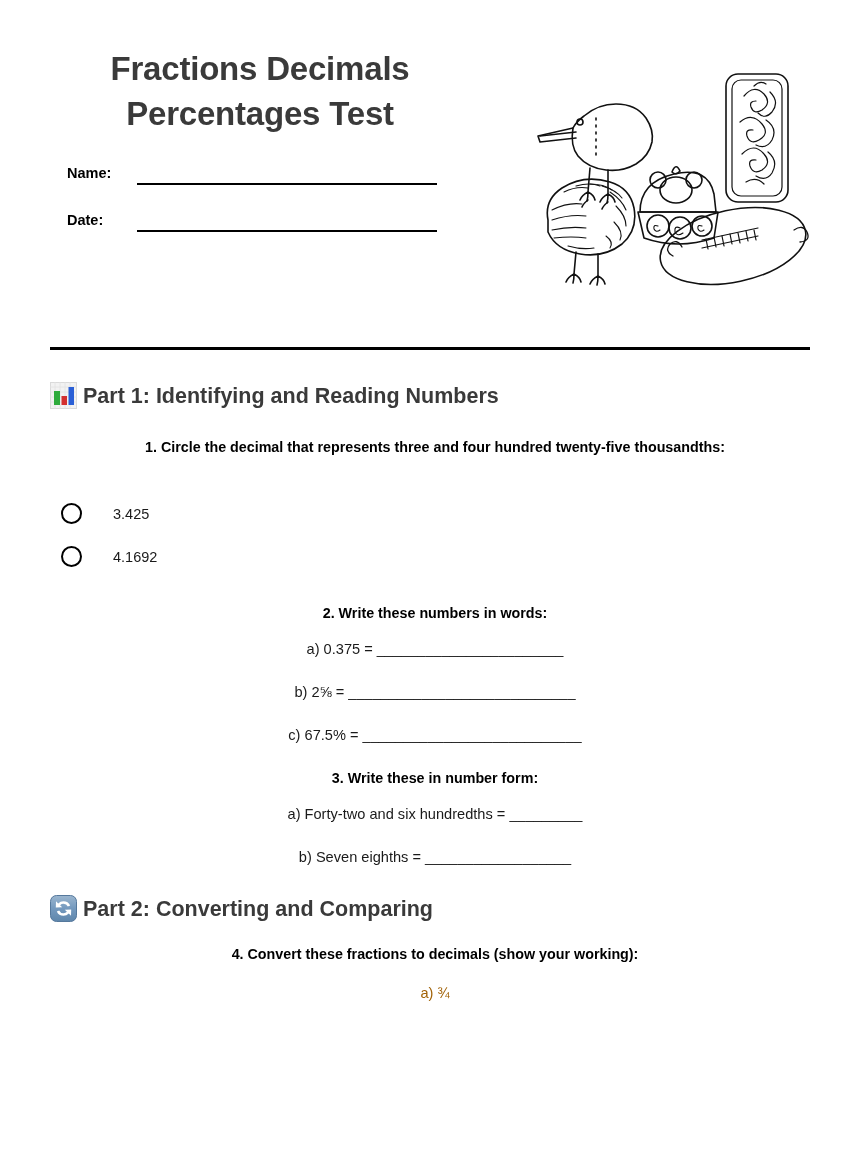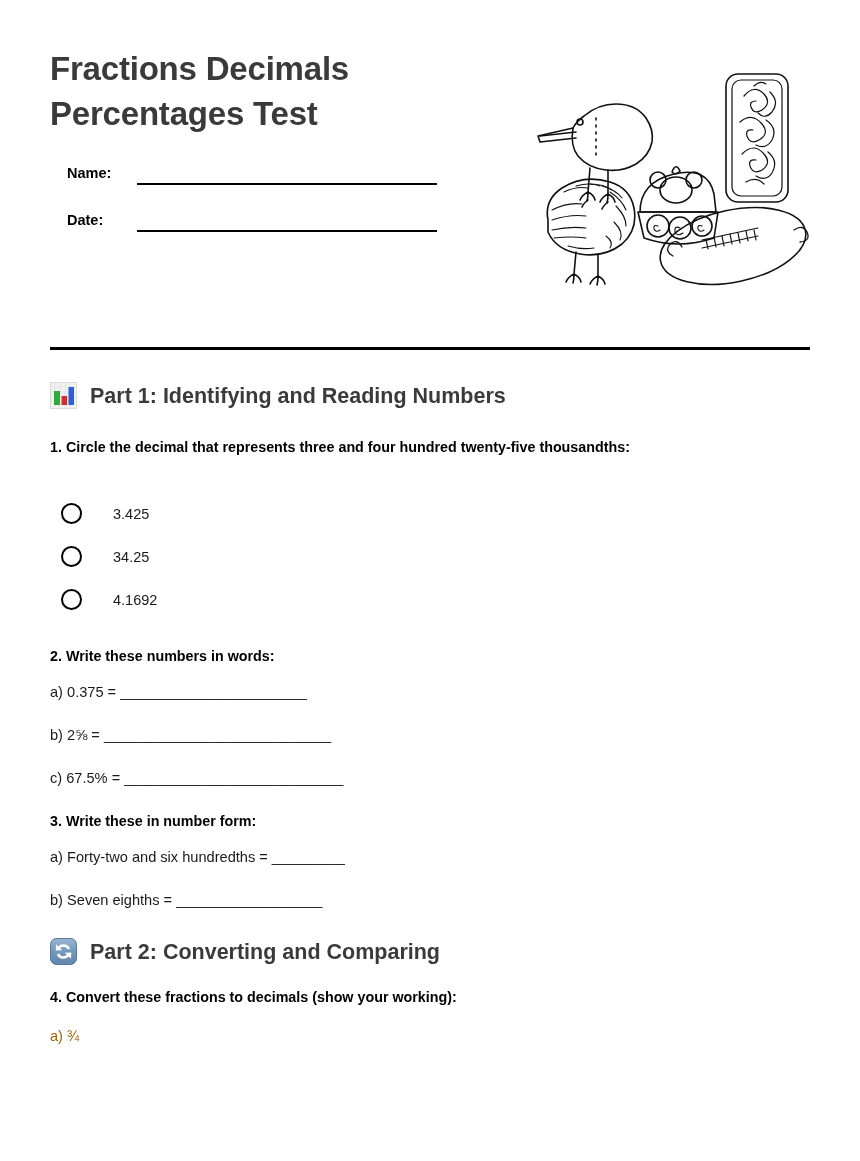--- a/index.html
+++ b/index.html
@@ -15,20 +15,21 @@
     font-family: "Liberation Sans", sans-serif;
     color: #000000;
     position: relative;
   }
   .page {
     position: relative;
     width: 860px;
     height: 969px;
     padding: 0;
     box-sizing: border-box;
+    text-align: center;
   }
 
   
   .header-zone {
     position: absolute;
     left: 50px;
     top: 46px;
     width: 760px;
     height: 250px;
   }
@@ -99,21 +100,21 @@
   .content {
     position: absolute;
     left: 50px;
     top: 382px;
     width: 770px;
   }
 
   .part-header {
     display: flex;
     align-items: center;
-    gap: 13px;
+    gap: 6px;
     margin: 0 0 29px 0;
   }
   .part-title {
     font-size: 21.5px;
     font-weight: bold;
     color: #3a3a3a;
     line-height: 26px;
   }
   .part-icon {
     width: 27px;
@@ -321,24 +322,20 @@
 
       <div>
         <p class="q-prompt">1. Circle the decimal that represents three and four hundred twenty-five thousandths:</p>
         <ul class="choices">
           <li class="choice">
             <span class="radio"></span>
             <span class="choice-label">3.425</span>
           </li>
           <li class="choice">
             <span class="radio"></span>
-            <span class="choice-label">34.25</span>
-          </li>
-          <li class="choice">
-            <span class="radio"></span>
             <span class="choice-label">4.1692</span>
           </li>
         </ul>
       </div>
 
       <div class="spacer-after-choices"></div>
 
       <div class="q-block">
         <p class="q-prompt">2. Write these numbers in words:</p>
         <p class="q-item">a) 0.375 = _______________________</p>

